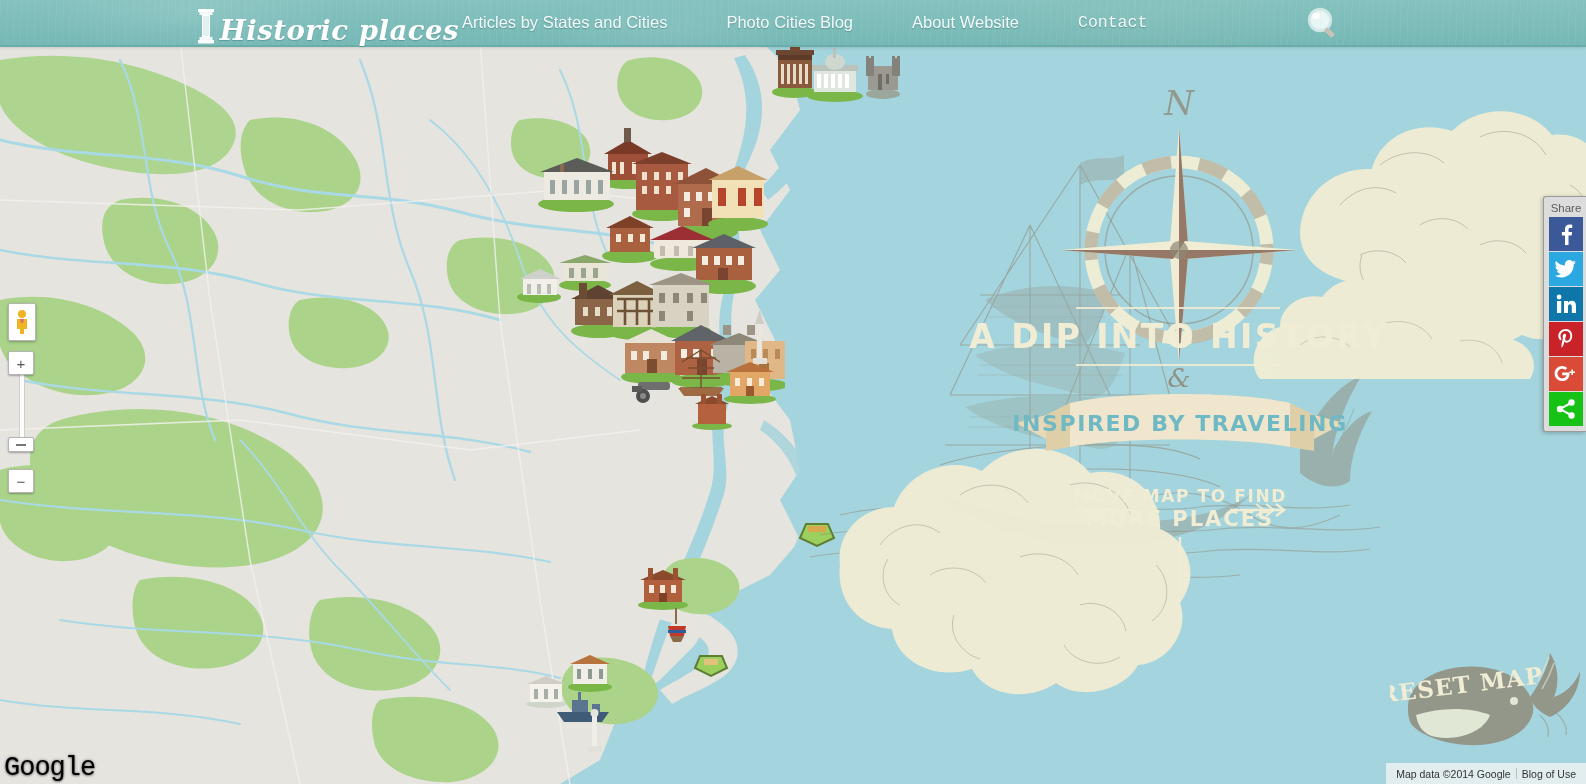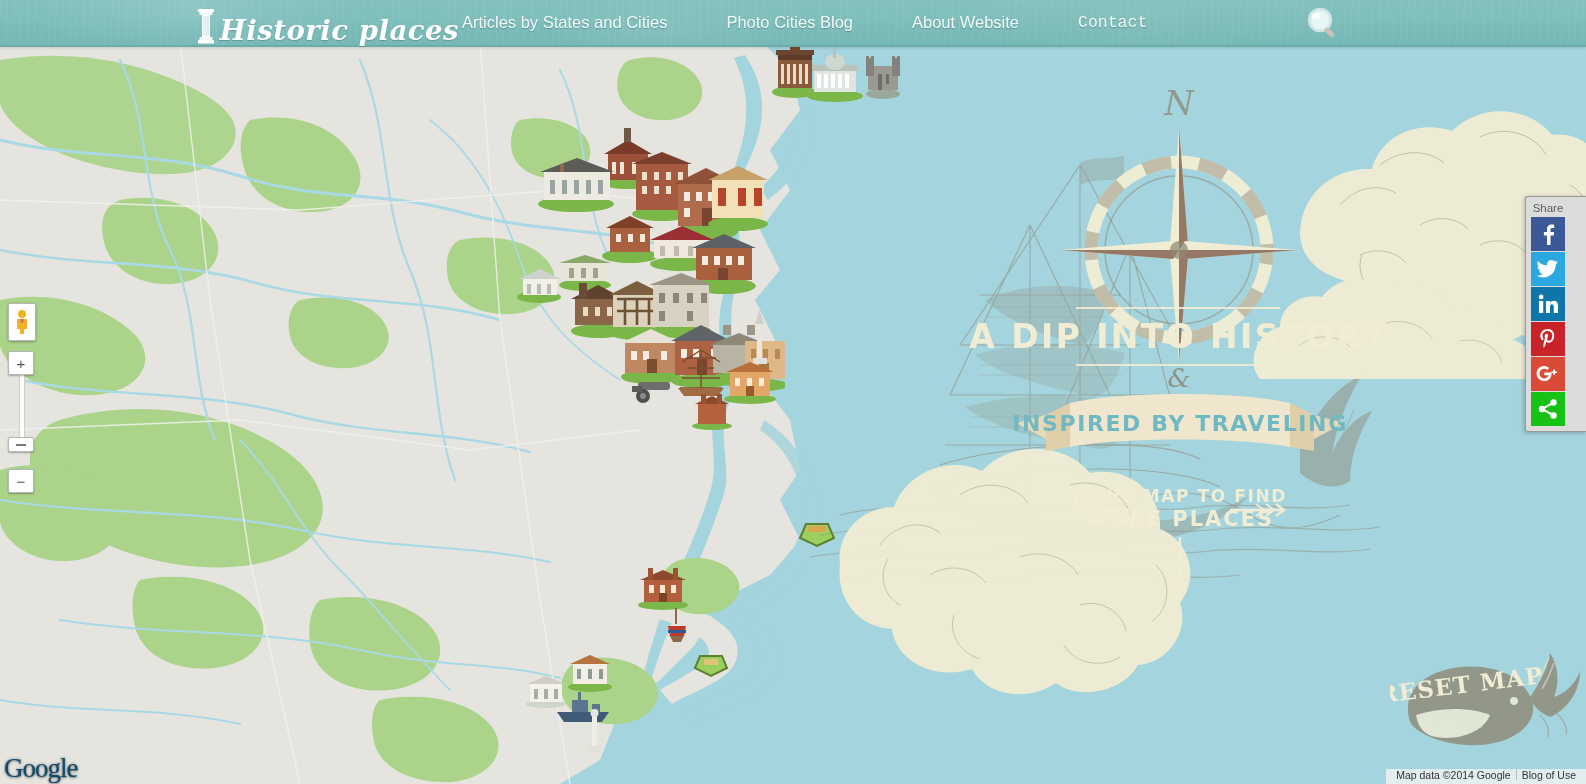--- a/index.html
+++ b/index.html
@@ -69,21 +69,21 @@
     display:flex;align-items:center;justify-content:center;cursor:pointer;
   }
   .zoom-handle i{display:block;width:10px;height:2px;background:#777;}
   .zoom-out{margin-top:17px;}
 
   
   #share-bar{
     position:absolute;right:0;top:196px;width:40px;z-index:55;
     background:#dcdcdc;border:1px solid #9a9a9a;border-right:none;
     border-radius:3px 0 0 3px;box-shadow:-1px 1px 4px rgba(0,0,0,.25);
-    padding:3px 18px 4px 2px;
+    padding:3px 0 4px 2px;
   }
   .share-label{
     text-align:center;font-size:11.5px;color:#5d5d5d;padding:2px 0 3px;
     font-family:"Liberation Sans",sans-serif;
   }
   .share-btn{
     width:34px;height:34px;margin:0 auto 1px;display:flex;align-items:center;justify-content:center;
     cursor:pointer;color:#fff;font-weight:bold;
   }
   .sb-fb{background:#3b5998;}
@@ -93,25 +93,25 @@
   .sb-gp{background:#d94b37;}
   .sb-any{background:#17c217;}
 
   
   #ocean-art{position:absolute;left:780px;top:45px;width:806px;height:700px;z-index:20;pointer-events:none;}
   #reset-map{position:absolute;left:1390px;top:645px;width:190px;height:110px;z-index:30;cursor:pointer;}
 
   
   #google-logo{position:absolute;left:4px;bottom:2px;z-index:45;}
   .g-logo-text{
-    font-family:Liberation Serif, serif;font-size:27px;color:#0c4a6e;letter-spacing:-1px;
+    font-family:Liberation Mono, monospace;font-size:27px;color:#000000;letter-spacing:-1px;
     text-shadow:0 0 3px rgba(0,0,0,.45),0 1px 2px rgba(0,0,0,.35);line-height:1;
   }
   #map-attribution{
-    position:absolute;right:0;bottom:0;z-index:45;height:15px;display:flex;align-items:flex-start;
+    position:absolute;right:0;bottom:0;z-index:45;height:21px;display:flex;align-items:center;
     background:rgba(245,245,245,.76);padding:0 5px;font-size:10.5px;color:#333;
     font-family:"Liberation Sans",sans-serif;white-space:nowrap;
   }
   #map-attribution span{padding:0 5px;}
   #map-attribution .divider{width:1px;height:11px;background:#bdbdbd;padding:0;}
   #map-attribution .tou{cursor:pointer;}
   
   .marker{position:absolute;z-index:15;cursor:pointer;}
 </style>
 </head>

